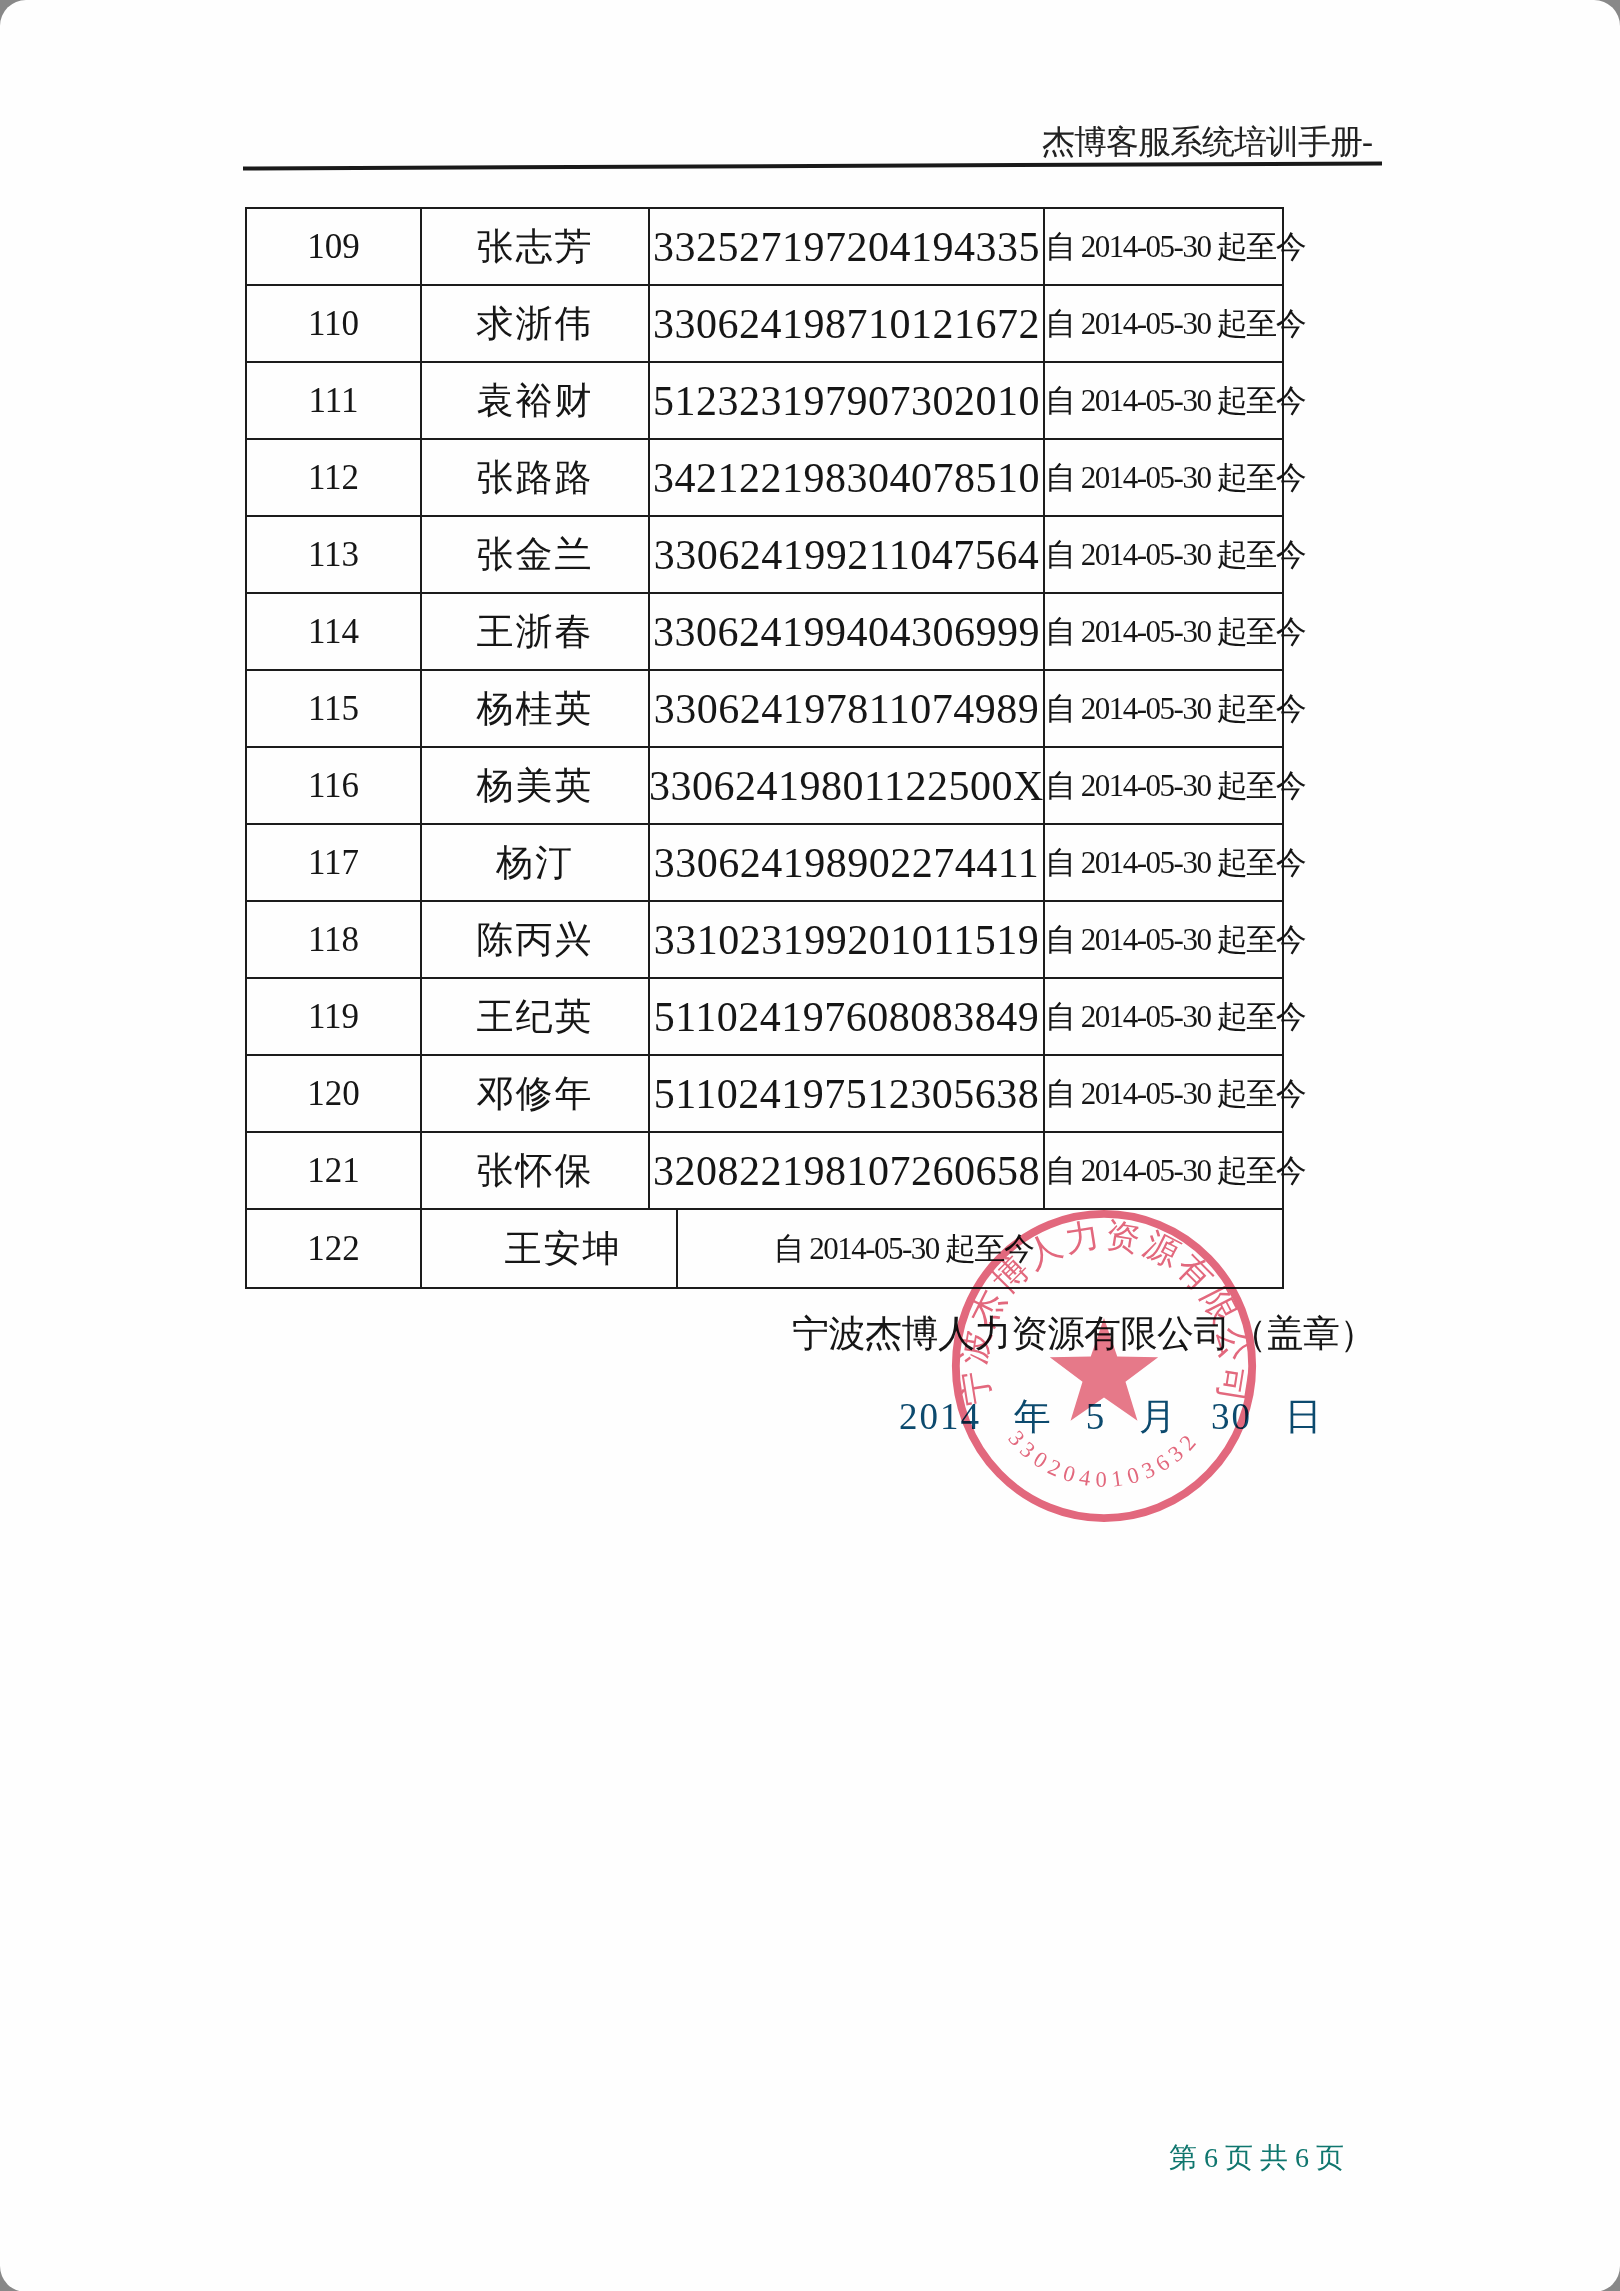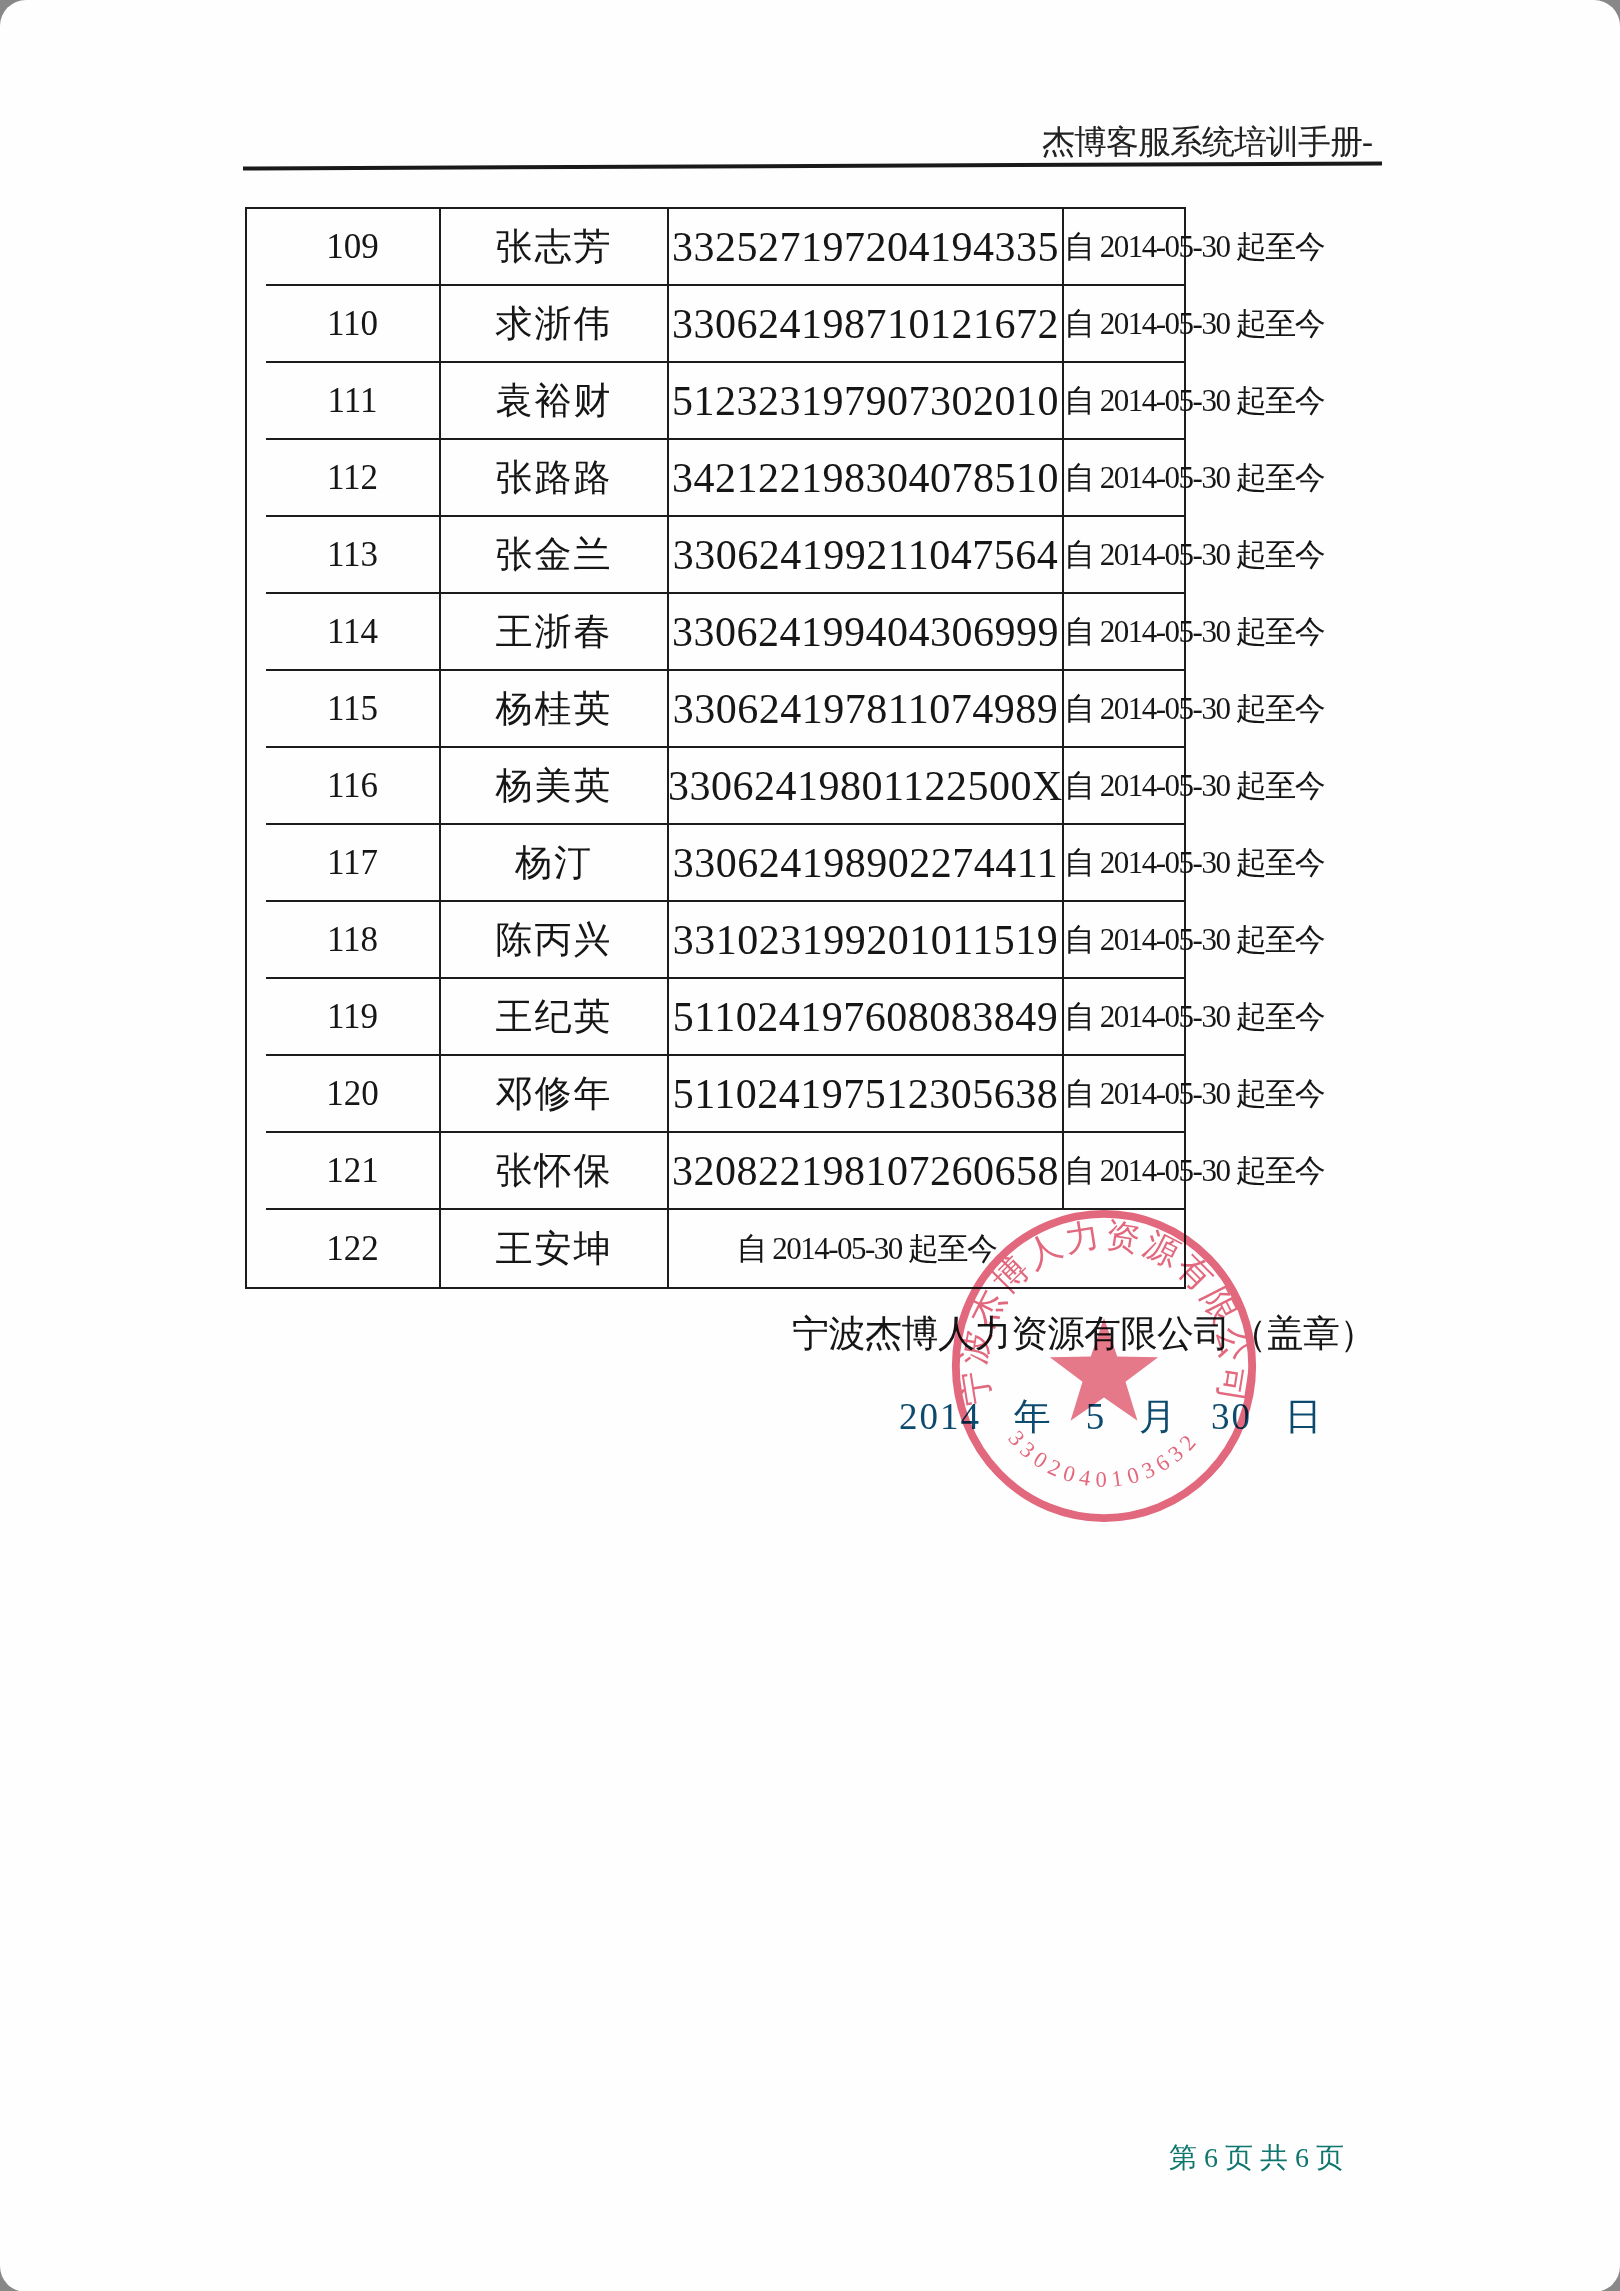--- a/index.html
+++ b/index.html
@@ -25,34 +25,33 @@
     position:absolute;
     left:243px;top:164px;
     width:1139px;height:3.9px;
     background:#1a1a1a;
     transform:rotate(-0.25deg);
   }
   
   #roster-table{
     position:absolute;
     left:245px;top:207px;
-    width:941px;
+    width:1039px;
     border:2.9px solid #1c1c1c;
     box-sizing:border-box;
     background:transparent;
-    padding-left:19px;
   }
   .trow{
     display:grid;
     grid-template-columns:175px 228px 395px auto;
     height:77px;
     border-bottom:2.9px solid #1c1c1c;
     box-sizing:border-box;
   }
-  .trow:last-child{border-bottom:none;}
+  .trow:last-child{border-bottom:none;gap:28px;}
   .tcell{
     display:flex;align-items:center;justify-content:center;
     border-right:2.9px solid #1c1c1c;
     box-sizing:border-box;
     white-space:nowrap;
     color:#161616;
   }
   .tcell:last-child{border-right:none;}
   .col-no{font-size:35px;}
   .col-name{font-size:37px;letter-spacing:2px;}

